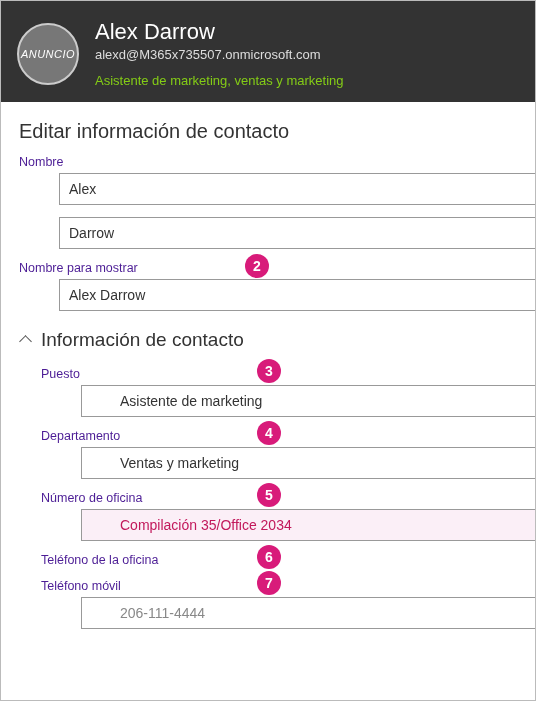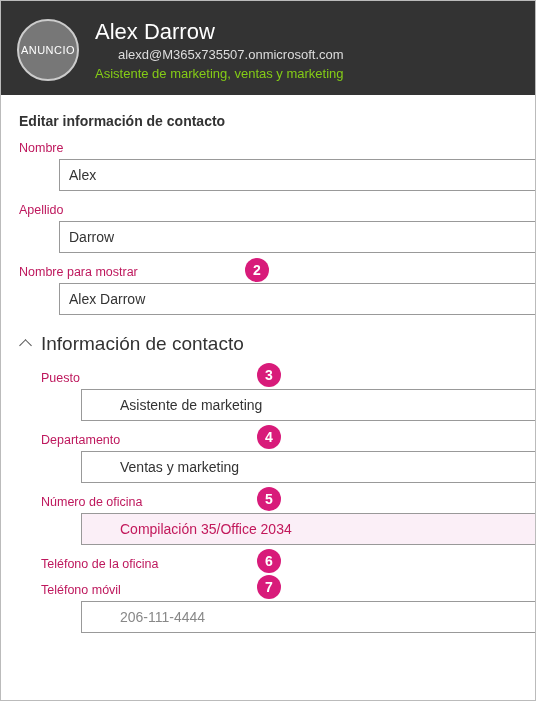--- a/index.html
+++ b/index.html
@@ -25,52 +25,52 @@
     border-radius: 50%;
     background: #777;
     border: 2px solid #ccc;
     display: flex;
     align-items: center;
     justify-content: center;
     font-size: 11px;
     letter-spacing: 0.5px;
     color: #fff;
     flex-shrink: 0;
+    font-style: italic;
   }
   .header-text h1 {
     font-size: 22px;
     font-weight: 400;
     margin-bottom: 2px;
   }
   .header-text .email {
     font-size: 13px;
     color: #ddd;
-    margin-bottom: 4px;
-    text-align: right;
+    margin-bottom: 11px;
   }
   .header-text .role {
     font-size: 13px;
     color: #84cc16;
   }
   .content {
     padding: 18px 18px 10px 18px;
   }
   .section-title {
-    font-size: 14px;
-    font-weight: 700;
+    font-size: 20px;
+    font-weight: 400;
     color: #333;
     margin-bottom: 12px;
   }
   .field {
     margin-bottom: 12px;
     position: relative;
   }
   .field-label {
     font-size: 12.5px;
-    color: #be185d;
+    color: #4c1d95;
     margin-bottom: 4px;
     display: block;
   }
   .field-input {
     width: 100%;
     border: 1px solid #999;
     padding: 7px 9px;
     font-size: 14px;
     color: #333;
     font-family: inherit;
@@ -146,21 +146,20 @@
 
 <div class="content">
   <div class="section-title">Editar información de contacto</div>
 
   <div class="field">
     <label class="field-label">Nombre</label>
     <input class="field-input" type="text" value="Alex" style="">
   </div>
 
   <div class="field">
-    <label class="field-label">Apellido</label>
     <input class="field-input" type="text" value="Darrow" style="">
   </div>
 
   <div class="field">
     <div class="badge b2">2</div>
     <label class="field-label">Nombre para mostrar</label>
     <input class="field-input" type="text" value="Alex Darrow" style="">
   </div>
 
   <div class="collapse-row">

